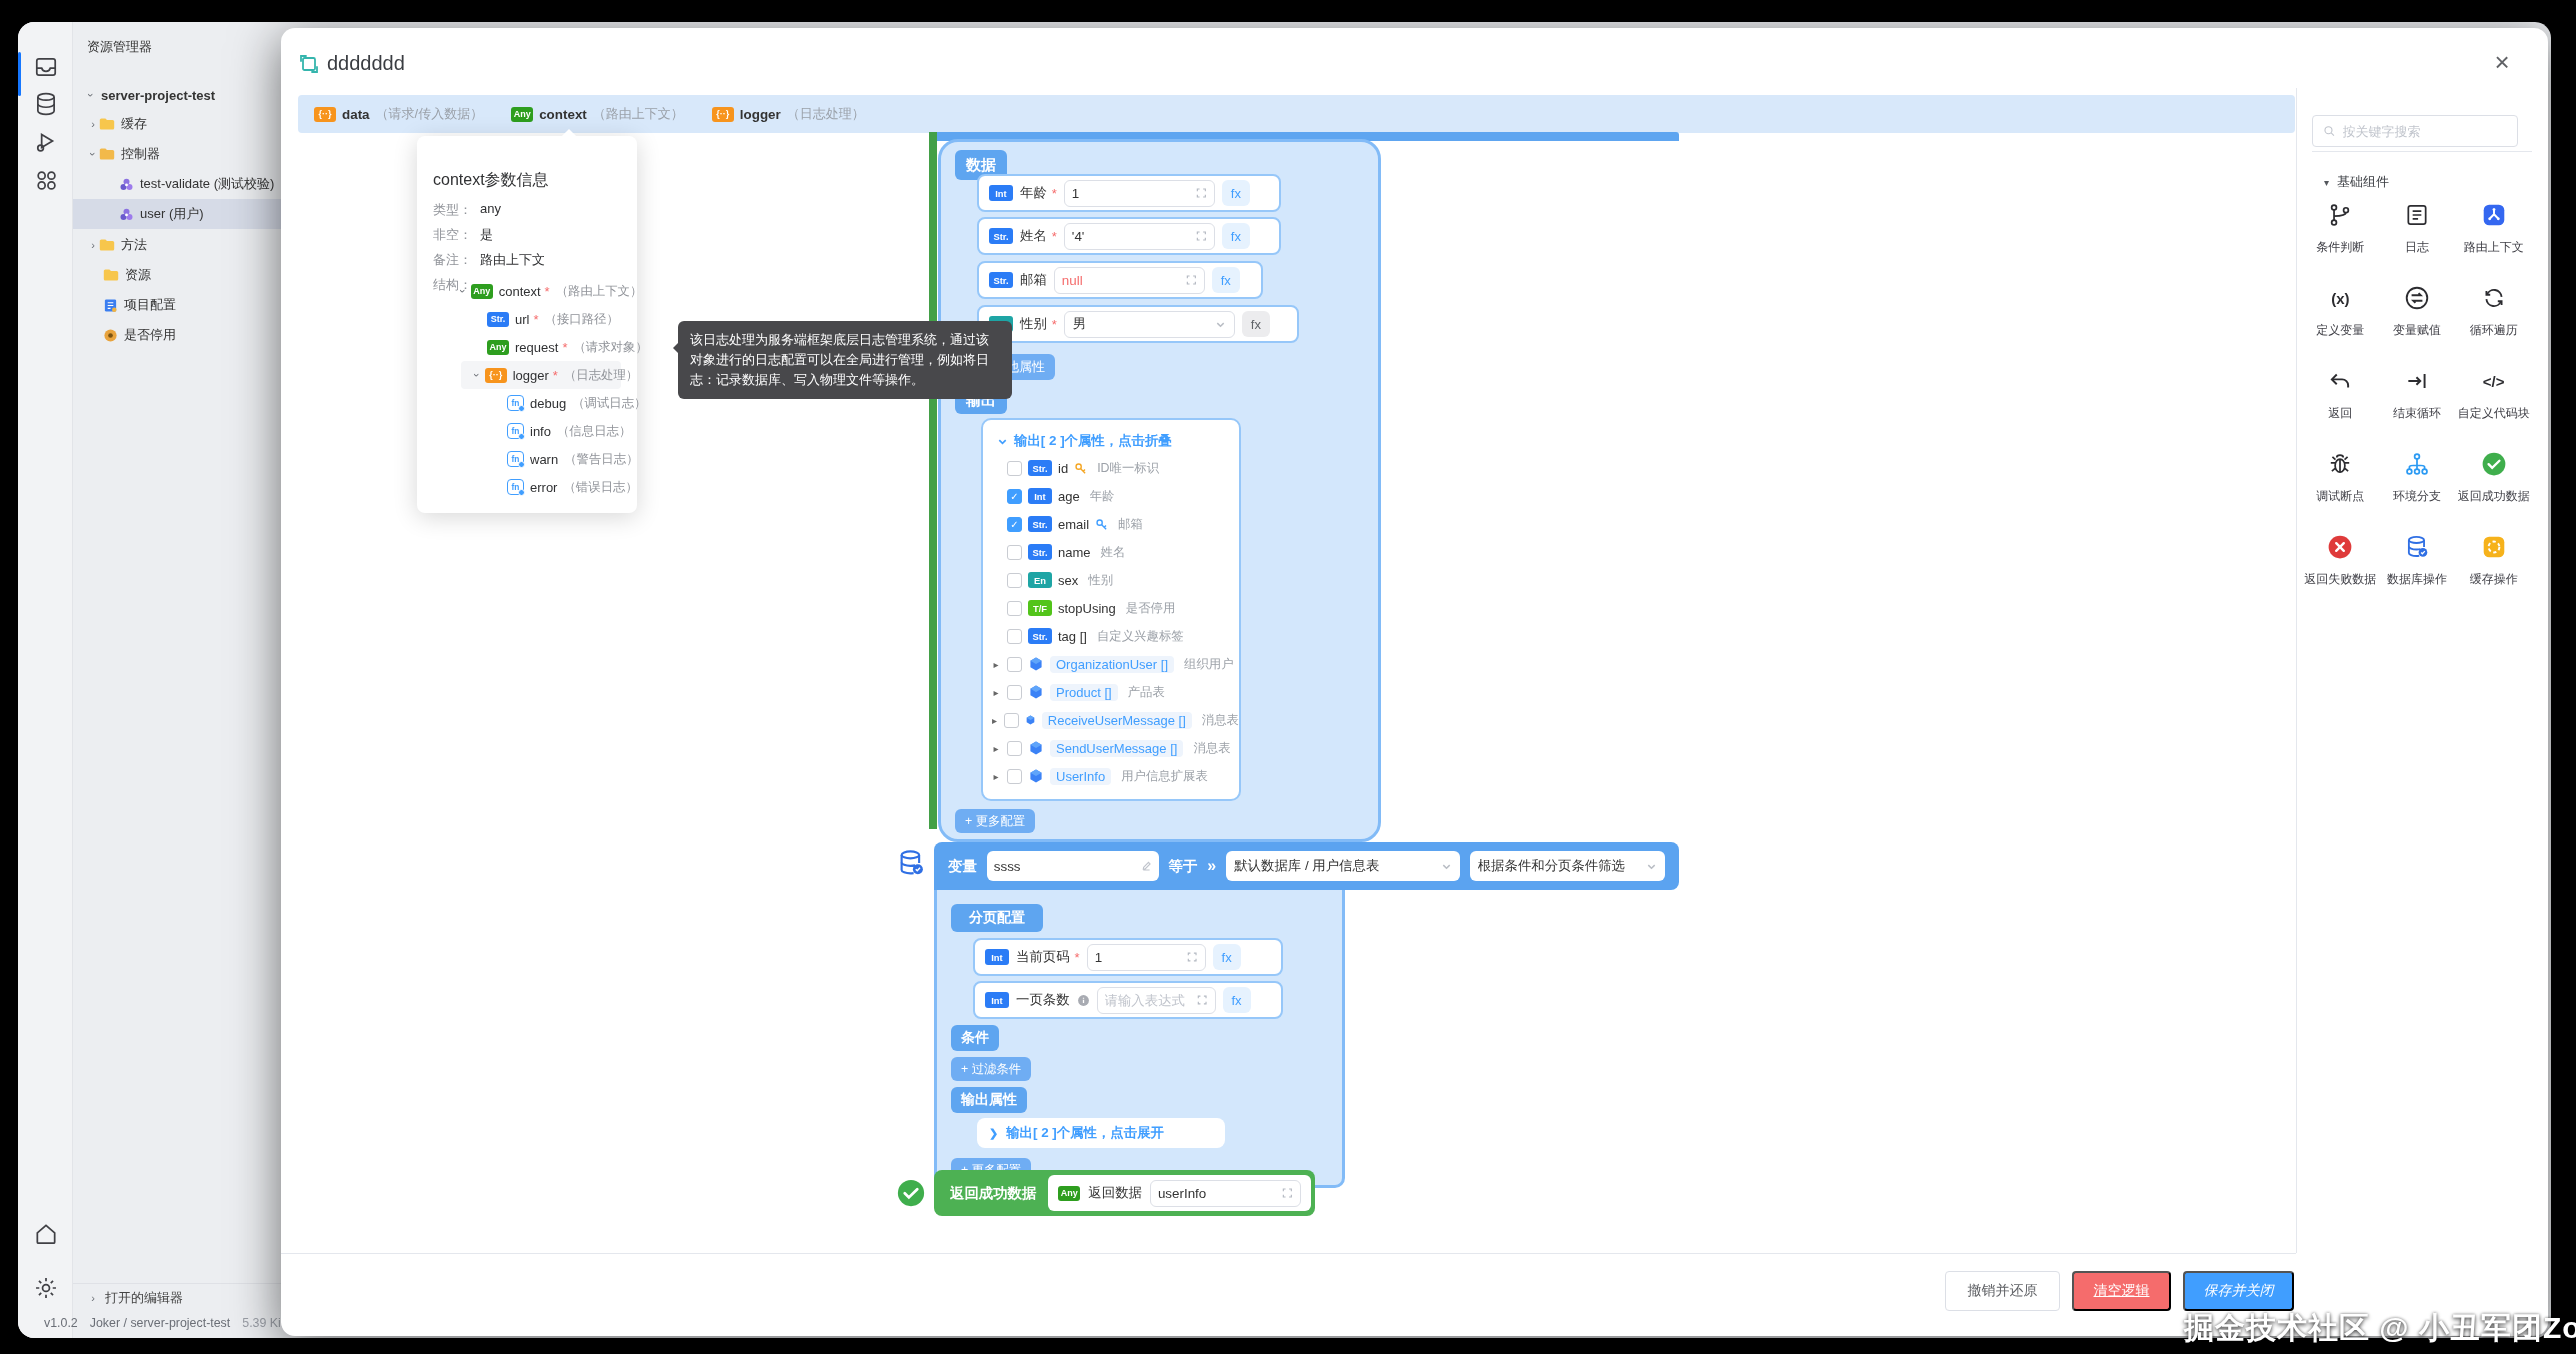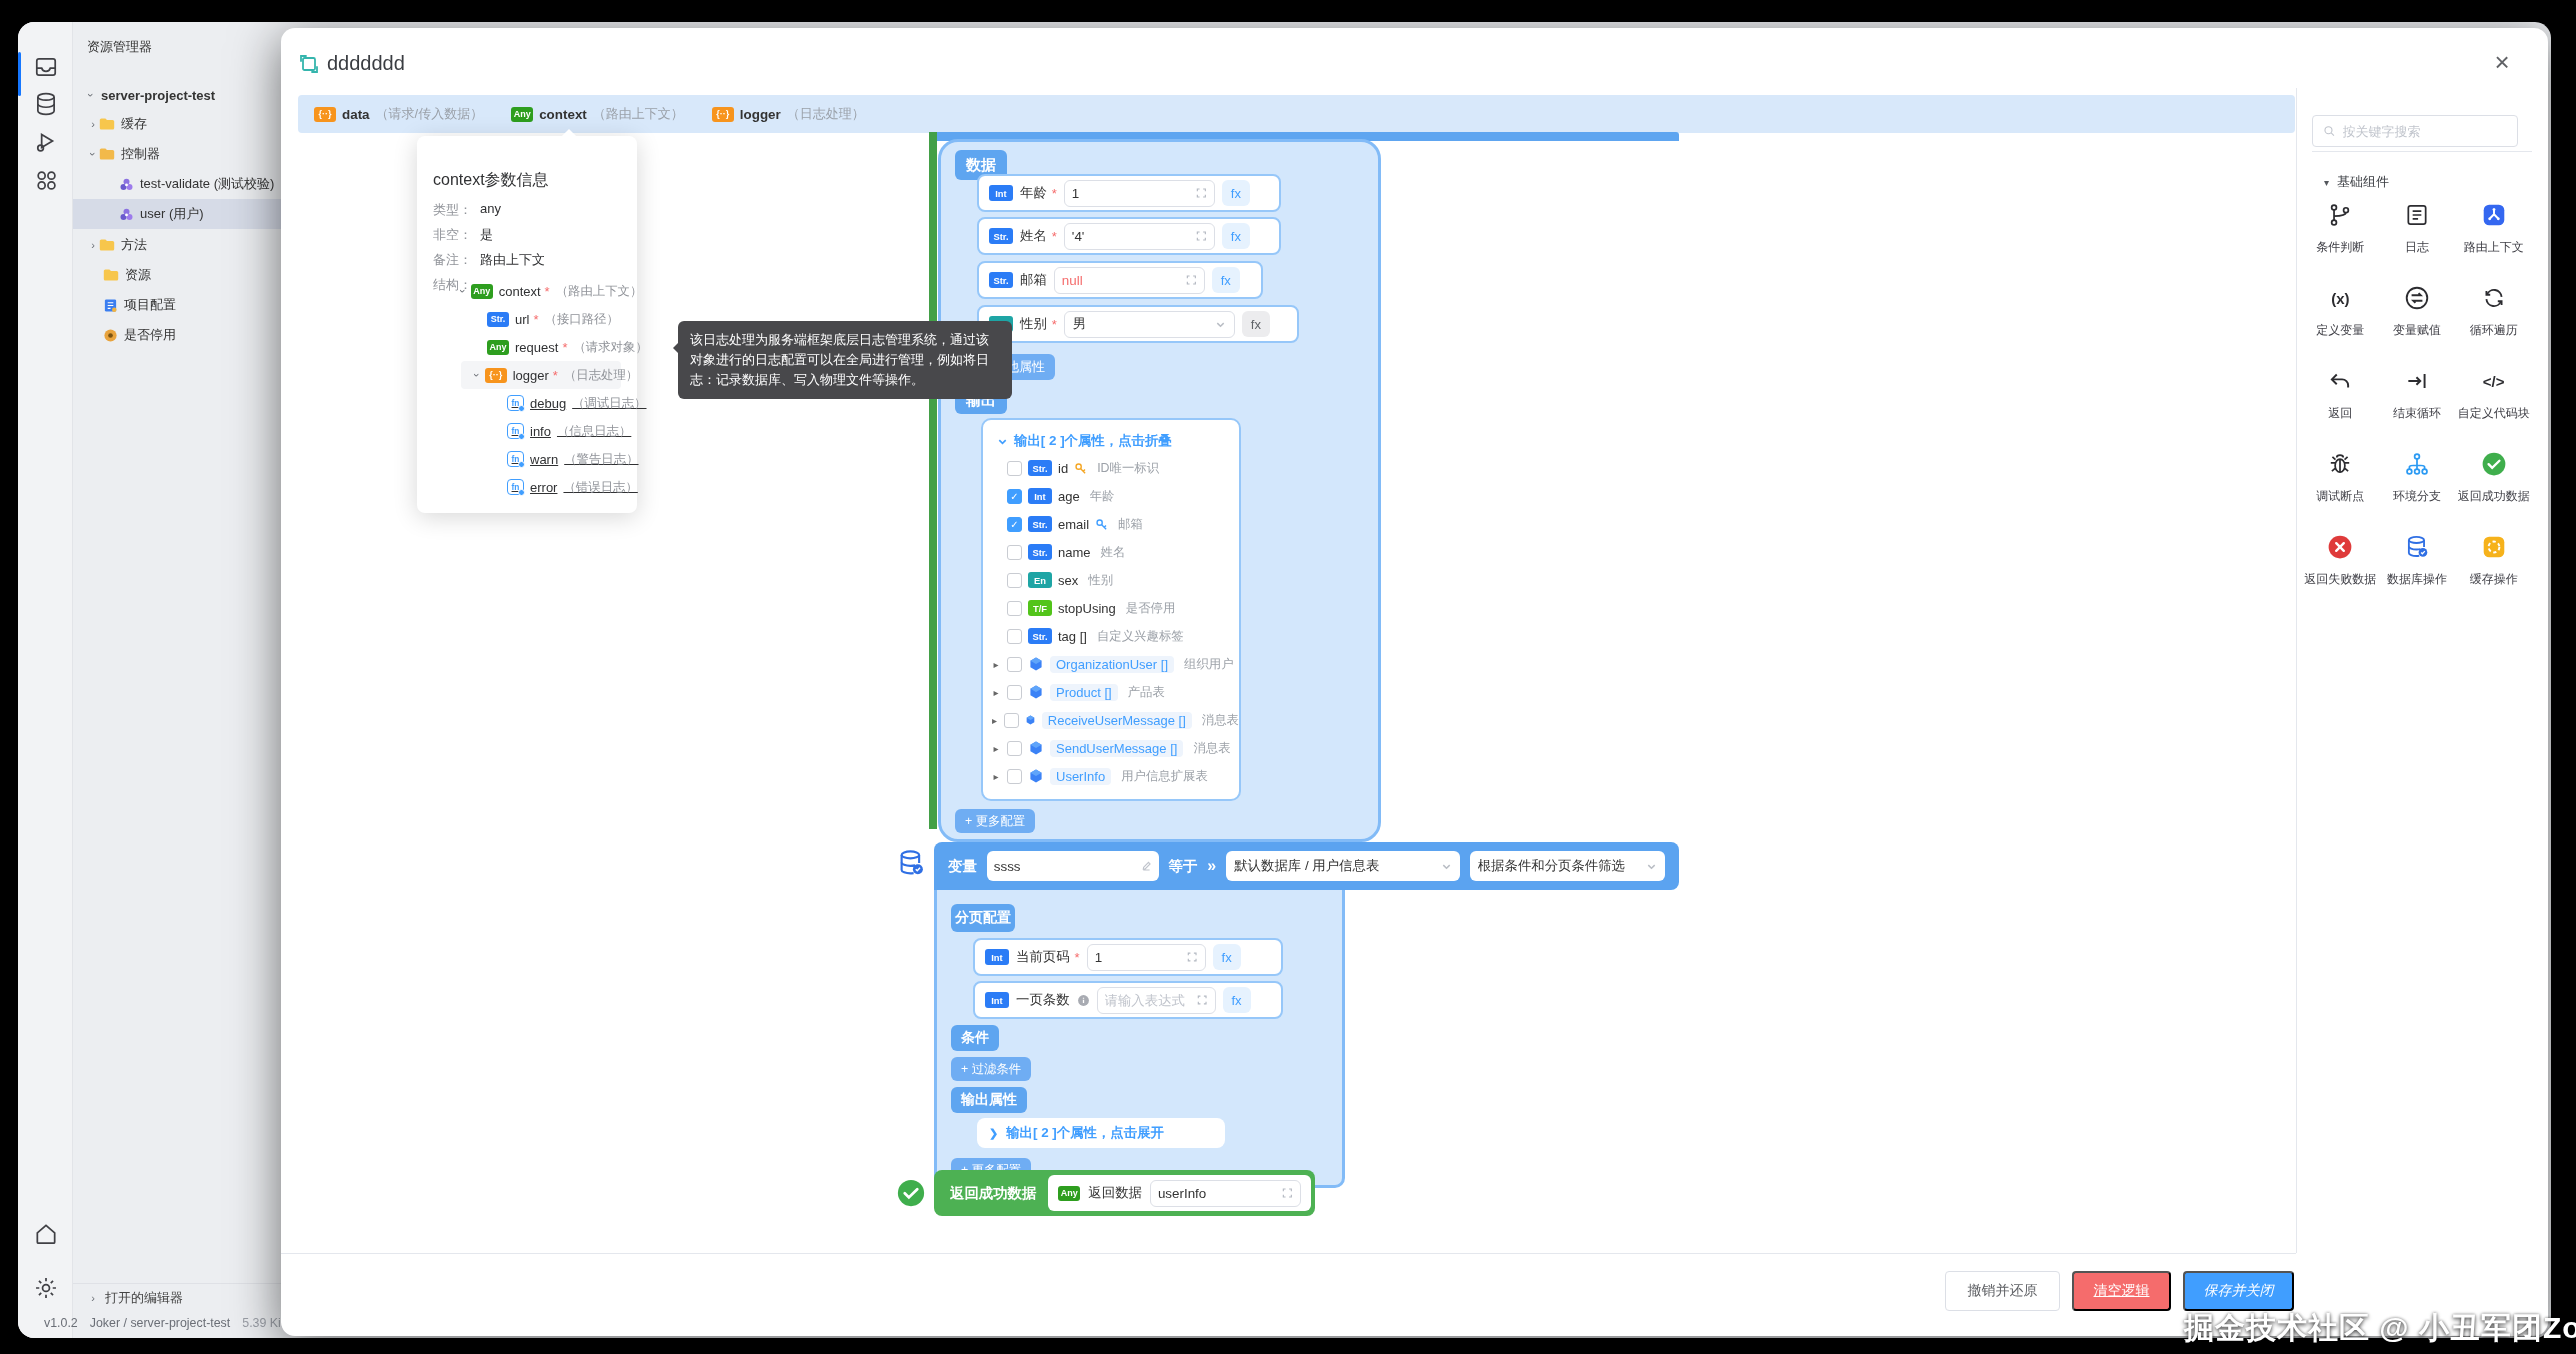--- a/index.html
+++ b/index.html
@@ -103,21 +103,21 @@
   .popover { position:absolute; left:417px; top:136px; width:220px; background:#fff; border-radius:8px; box-shadow:0 4px 24px rgba(0,0,0,.16); padding:14px 16px 12px; z-index:50; }
   .popover::before { content:""; position:absolute; top:-5px; left:147px; width:10px; height:10px; background:#fff; transform:rotate(45deg); }
   .pop-title { font-size:16px; color:#303133; margin-bottom:10px;margin-top:20px; }
   .pfield { display:flex; gap:8px; margin:7px 0; font-size:13px; }
   .pfield .pl { color:#909399; white-space:nowrap; }
   .pfield .pv { color:#303133; }
   .ptree { margin-left:28px; margin-top:-24px; }
   .ptrow { height:28px; display:flex; align-items:center; gap:6px; font-size:13px; color:#303133; white-space:nowrap; }
   .ptrow .note { font-size:12.4px; color:#909399; }
   .ptrow.hl { background:#f4f5f7; border-radius:4px; }
-  .d1 { padding-left:26px; } .d2 { padding-left:46px;text-decoration:underline; }
+  .d1 { padding-left:26px; } .d2 { padding-left:46px; }
   .fnbadge { width:17px; height:16px; border:1.5px solid #409eff; border-radius:4px; color:#409eff; font-size:8.4px; font-weight:bold; display:inline-flex; align-items:center; justify-content:center; position:relative; flex:none; }
   .fnbadge::after { content:""; position:absolute; right:-2px; bottom:-2px; width:5px; height:5px; border-radius:50%; background:#409eff; border:1px solid #fff; }
 
   
   .dtooltip { position:absolute; left:678px; top:321px; width:334px; background:#48484b; border-radius:6px; color:#fff; font-size:13px; line-height:20px; padding:9px 12px; z-index:60; }
   .dtooltip::before { content:""; position:absolute; left:-10px; top:22px; border:5px solid transparent; border-right-color:#48484b; }
 
   .watermark { position:absolute; left:2184px; top:1308px; font-size:30px; font-weight:bold; color:#fff; letter-spacing:1px; text-shadow:0 2px 4px rgba(0,0,0,.65), 0 0 3px rgba(0,0,0,.45); z-index:70; white-space:nowrap; }
 </style>
 </head>
@@ -481,21 +481,21 @@
         </svg>
     </span>
     <span class="fselect" style="width:199px;height:30px;border:none;overflow:hidden">
       <span style="white-space:nowrap;overflow:hidden">根据条件和分页条件筛选</span>
       <svg style="flex:none" width="11" height="11" viewBox="0 0 12 12" fill="none" stroke="#b9bdc4" stroke-width="1.6">
           <path d="M2.5 4.5L6 8l3.5-3.5"></path>
         </svg>
     </span>
   </div>
   <div class="qbody">
-    <div class="tab" style="left:14px;top:14px;height:28px;padding:0 4px;font-size:14px">分页配置</div>
+    <div class="tab" style="left:14px;top:14px;height:28px;padding:0 18px;font-size:14px">分页配置</div>
     <div class="frow" style="top:48px;width:310px">
       <span class="tbadge bg-blue">Int</span>
       <span class="lbl">当前页码</span>
         <span class="star">*</span>
       <span class="finput" style="width:119px">
         <input value="1" style="">
         <svg width="12" height="12" viewBox="0 0 12 12" fill="none" stroke="#b4b9c2" stroke-width="1.3">
             <path d="M1.5 4V1.5H4M8 1.5h2.5V4M10.5 8v2.5H8M4 10.5H1.5V8"></path>
           </svg>
       </span>

